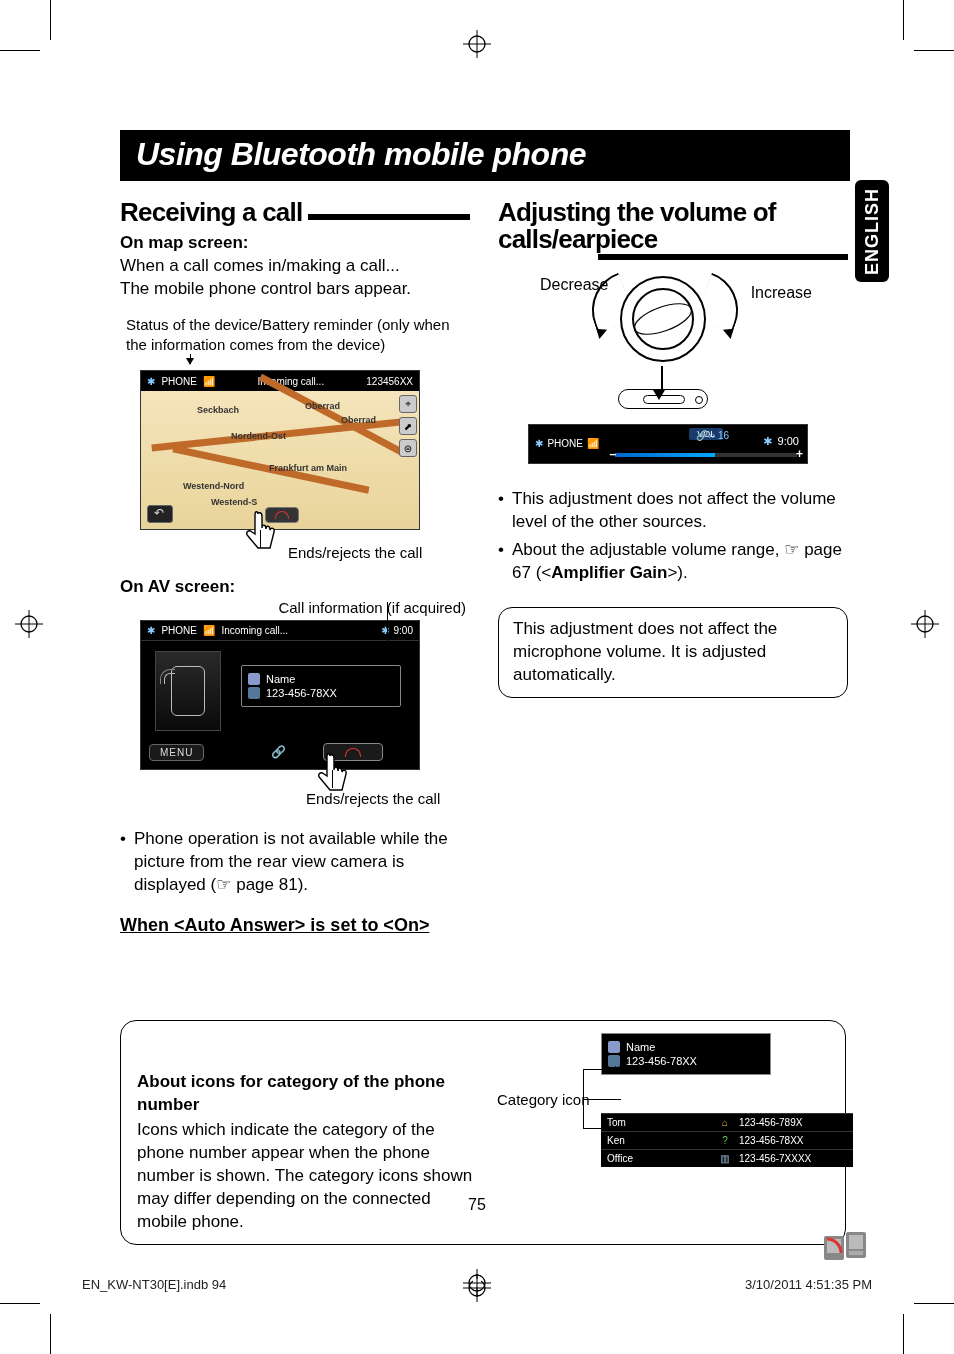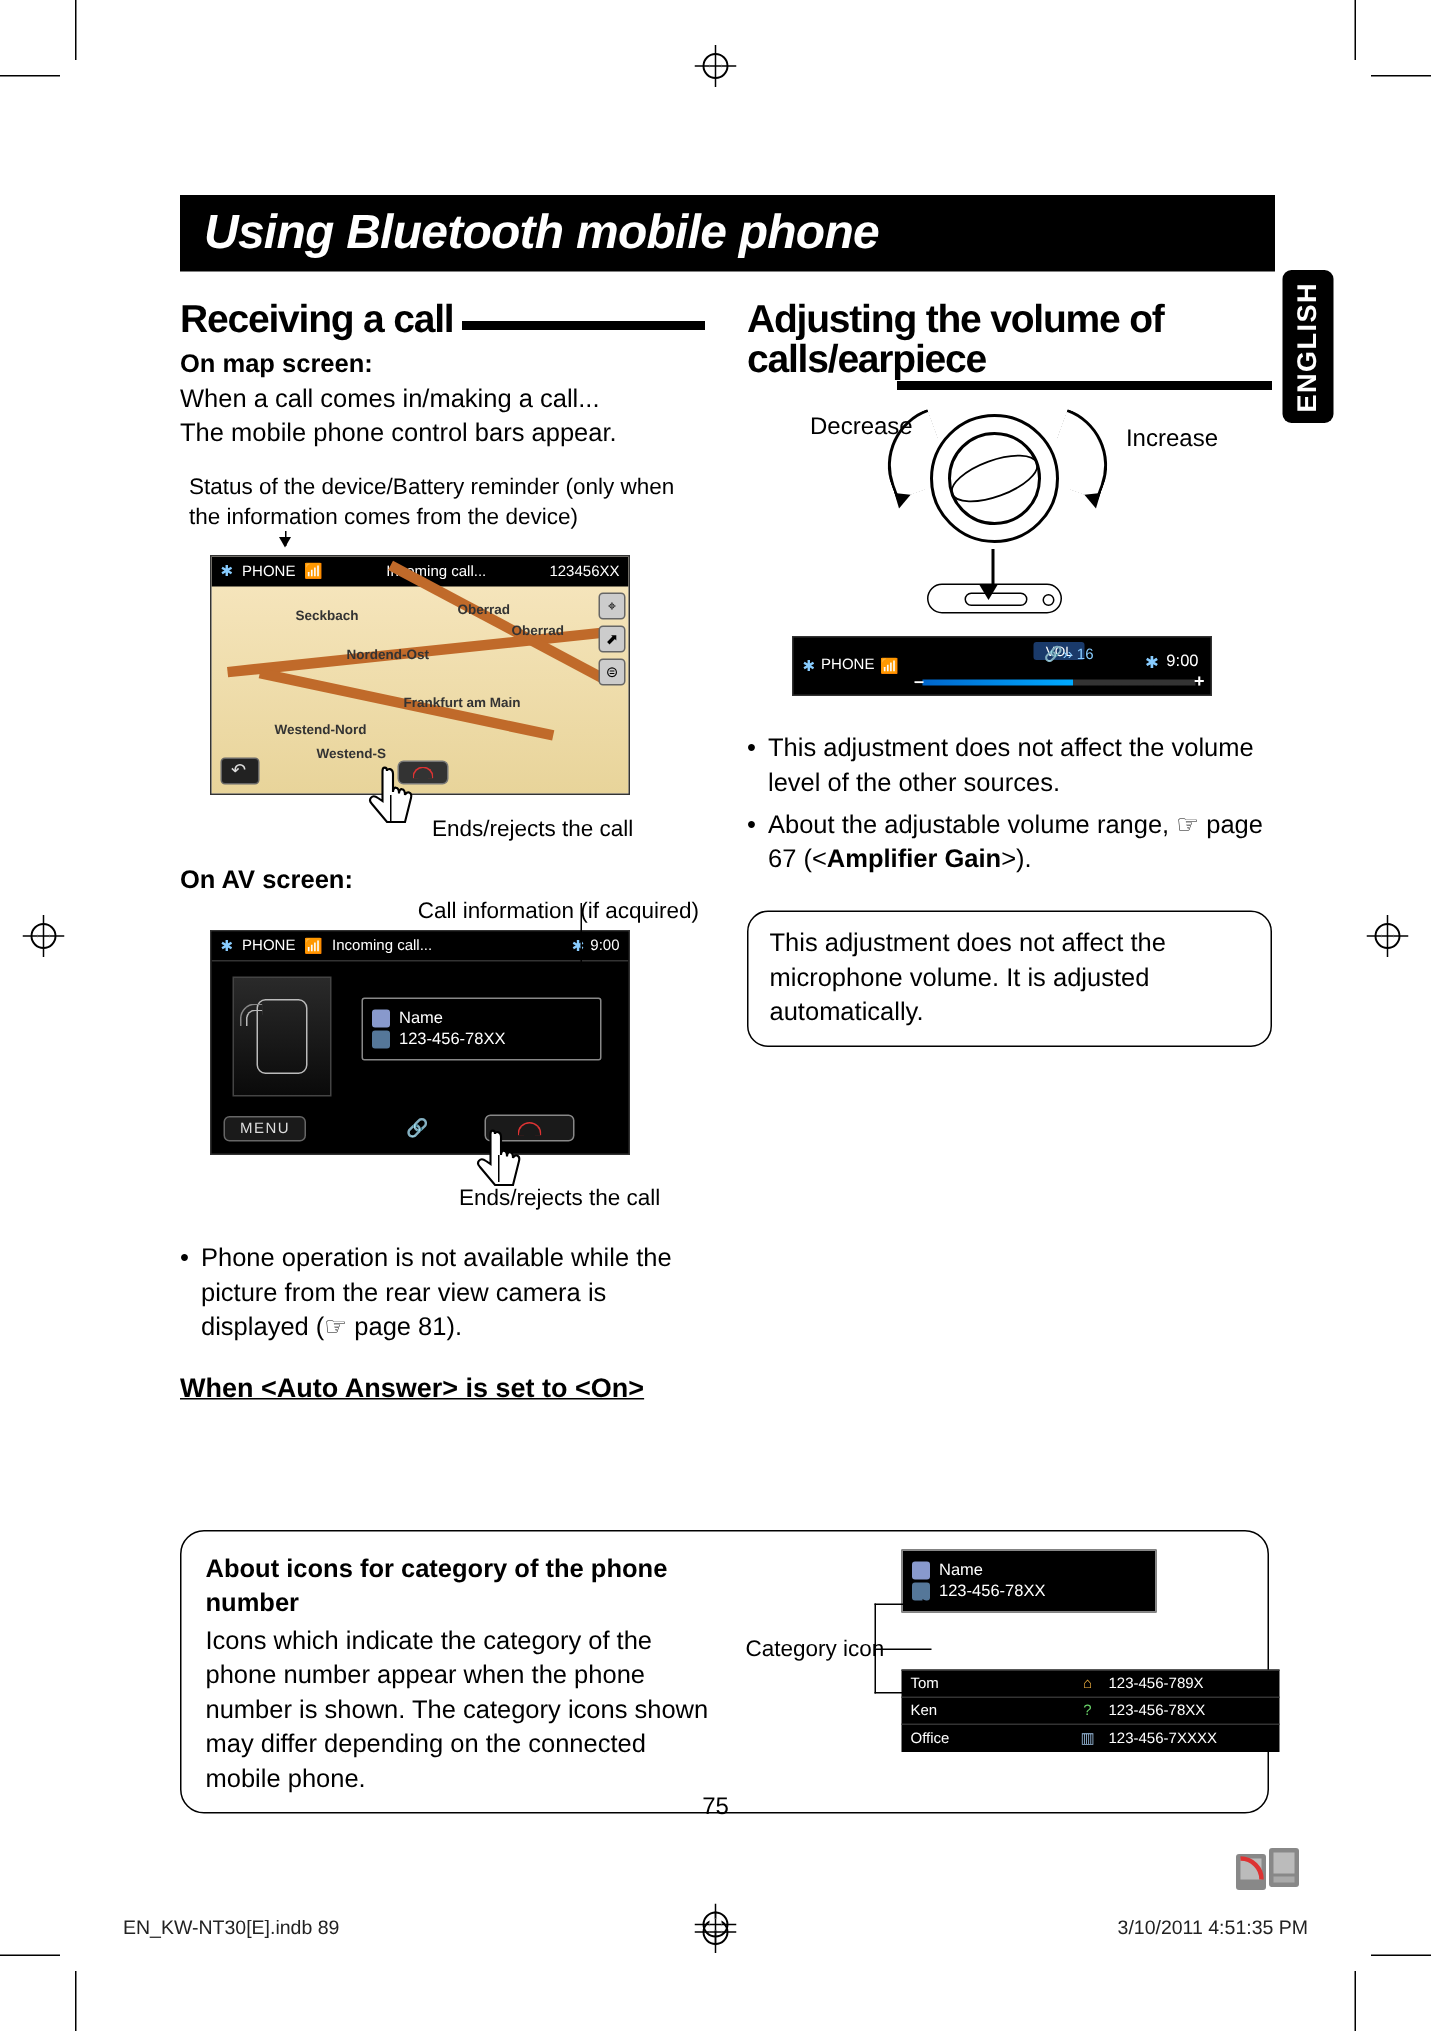--- a/index.html
+++ b/index.html
@@ -96,21 +96,21 @@
   .vol-fig .flatbtn .inner { position:absolute; left:24px; top:5px; width:42px; height:9px; border:1px solid #000; border-radius:5px;}
   .vol-fig .flatbtn .dot { position:absolute; right:4px; top:6px; width:8px;height:8px;border:1px solid #000; border-radius:50%; }
   .vol-fig .curve-l { position:absolute; left:90px; top:4px; width:40px; height:50px; border:2px solid #000; border-right:none; border-bottom:none; border-radius:40px 0 0 0; transform:rotate(-20deg);}
   .vol-fig .curve-l:after { content:""; position:absolute; left:-4px; bottom:-5px; width:0;height:0;border-top:6px solid transparent;border-bottom:6px solid transparent;border-right:9px solid #000; transform:rotate(60deg);}
   .vol-fig .curve-r { position:absolute; right:96px; top:4px; width:40px; height:50px; border:2px solid #000; border-left:none; border-bottom:none; border-radius:0 40px 0 0; transform:rotate(20deg);}
   .vol-fig .curve-r:after { content:""; position:absolute; right:-4px; bottom:-5px; width:0;height:0;border-top:6px solid transparent;border-bottom:6px solid transparent;border-left:9px solid #000; transform:rotate(-60deg);}
   
   .about-box { position:absolute; left:120px; top:1020px; width:726px; border:1px solid #000; border-radius:16px; padding:14px 16px 10px; }
   .about-box .row { display:flex; gap:14px; }
   .about-box .txt { width:340px; font-size:17px; line-height:1.35; }
-  .about-box .txt .bold { display:block; margin-bottom:2px; }
+  .about-box .txt .bold { display:block; margin-bottom:2px;margin-top:36px; }
   .about-box .figs { flex:1; position:relative; }
   .mini-info { position:absolute; left:110px; top:-2px; width:170px; background:#000; border:1px solid #888; padding:5px 6px; }
   .mini-info .r { display:flex; align-items:center; gap:6px; color:#fff; font-size:11px; margin:2px 0;}
   .mini-info .r .ic { width:12px;height:12px;background:#89c;border-radius:2px;}
   .cat-label { position:absolute; left:6px; top:56px; font-size:15px; }
   .cat-line { position:absolute; left:92px; top:64px; width:38px; height:1px; background:#000;}
   .cat-line:before { content:""; position:absolute; left:0; top:-30px; width:1px; height:30px; background:#000;}
   .cat-line:after { content:""; position:absolute; left:0; top:0; width:1px; height:30px; background:#000;}
   .arrow-rt { position:absolute; width:0;height:0;border-top:4px solid transparent;border-bottom:4px solid transparent;border-left:7px solid #000; }
   .contact-list { position:absolute; left:110px; top:78px; width:252px; background:#000; }
@@ -413,21 +413,21 @@
       <rect x="0" y="4" width="20" height="24" rx="2" fill="#888"></rect>
       <rect x="3" y="7" width="14" height="14" fill="#bbb"></rect>
       <path d="M3 7 A14 14 0 0 1 17 21" fill="none" stroke="#d33" stroke-width="3"></path>
       <rect x="22" y="0" width="20" height="26" rx="2" fill="#888"></rect>
       <rect x="25" y="3" width="14" height="14" fill="#bbb"></rect>
       <rect x="25" y="19" width="14" height="4" fill="#aaa"></rect>
     </svg>
   </div>
 
   <div class="footer">
-    <span>EN_KW-NT30[E].indb   89</span>
+    <span>EN_KW-NT30[E].indb   94</span>
     <span class="mid">
       <svg width="28" height="28" viewBox="0 0 28 28">
           <circle cx="14" cy="14" r="8" fill="none" stroke="#000" stroke-width="1.3"></circle>
           <circle cx="14" cy="14" r="4" fill="#000"></circle>
           <line x1="14" y1="0" x2="14" y2="28" stroke="#000"></line>
           <line x1="0" y1="14" x2="28" y2="14" stroke="#000"></line>
           <rect x="10" y="10" width="8" height="8" fill="#fff"></rect>
           <line x1="14" y1="10" x2="14" y2="18" stroke="#000"></line>
           <line x1="10" y1="14" x2="18" y2="14" stroke="#000"></line>
         </svg>

